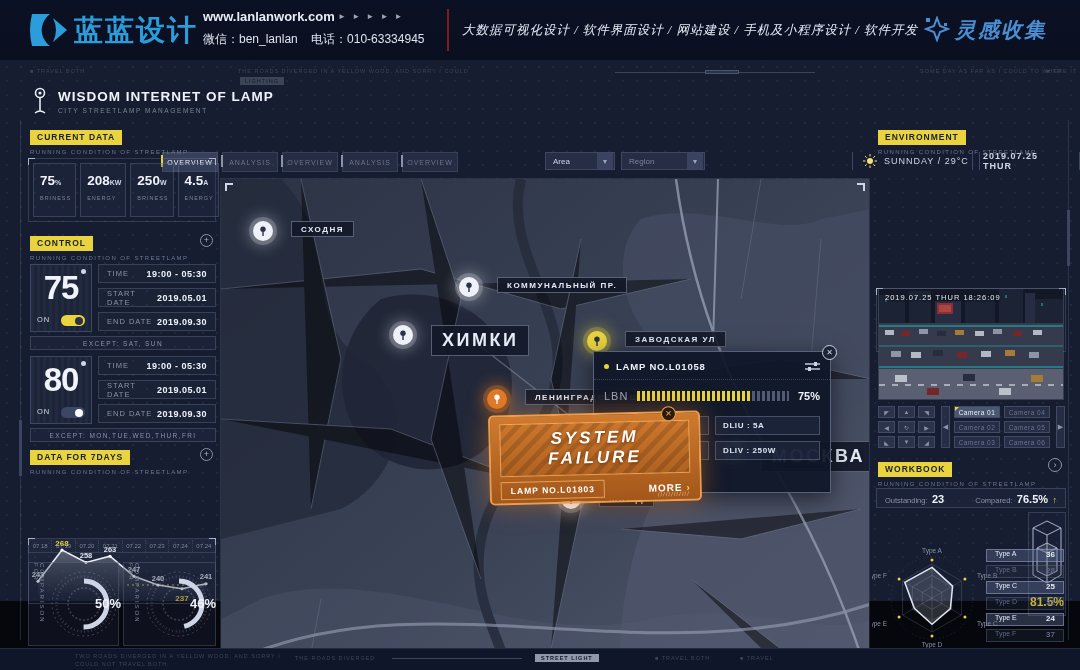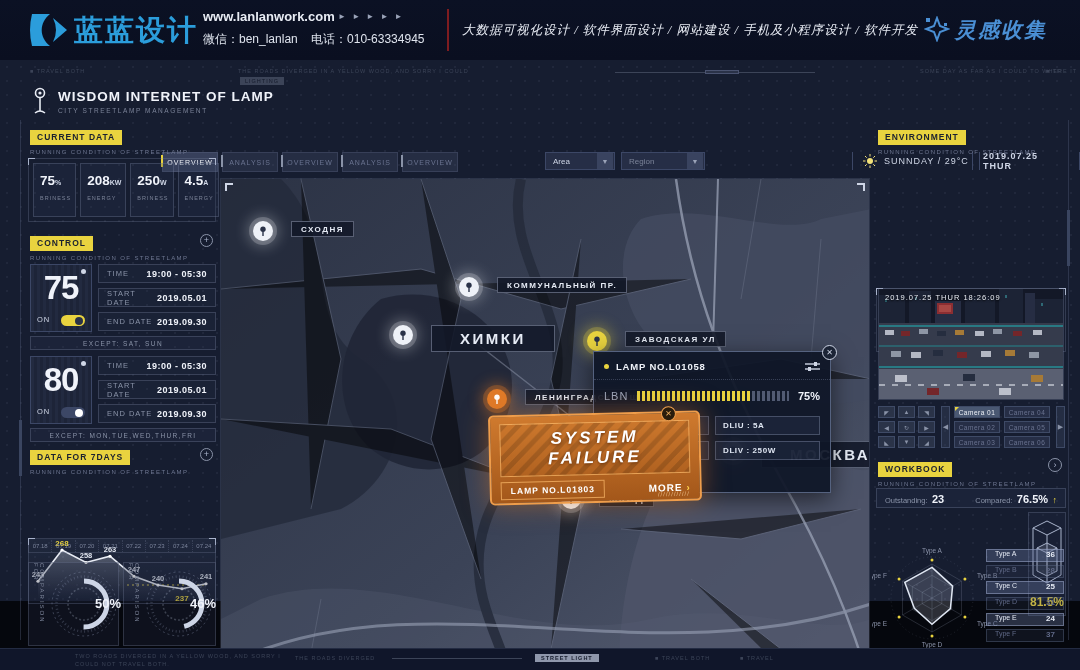--- a/index.html
+++ b/index.html
@@ -67,21 +67,21 @@
 .gwrap{position:relative;width:74px;height:74px}
 .gval{position:absolute;left:0;top:29px;width:74px;text-align:right;font-size:13px;font-weight:bold;color:#f0f3fa}
 
 .map{left:220px;top:118px;width:650px;height:528px;overflow:hidden;border:1px solid rgba(130,140,170,.2)}
 .mapcorner{position:absolute;width:8px;height:8px;z-index:12}
 .pin{position:absolute;display:flex;align-items:flex-start;gap:18px;z-index:6;cursor:pointer}
 .pin .dot{width:20px;height:20px;border-radius:50%;background:#eef1f7;box-shadow:0 0 0 4px rgba(240,243,248,.22),0 0 14px 6px rgba(240,243,248,.28);display:flex;align-items:center;justify-content:center}
 .pin.yellow .dot{background:#e9d33f;box-shadow:0 0 0 4px rgba(233,211,63,.25),0 0 14px 6px rgba(233,211,63,.35)}
 .pin.orange .dot{background:#e07a28;box-shadow:0 0 0 4px rgba(224,122,40,.3),0 0 14px 6px rgba(224,122,40,.4)}
 .pin .tag{background:rgba(18,24,40,.88);border:1px solid rgba(170,180,205,.45);color:#e6ebf5;font-size:8px;font-weight:bold;letter-spacing:1.5px;padding:2.5px 9px;white-space:nowrap}
-.pin.big .tag{font-size:15px;padding:4px 28px;letter-spacing:2.5px}
+.pin.big .tag{font-size:18px;padding:4px 10px;letter-spacing:2.5px}
 .popup{position:absolute;left:372px;top:172px;width:238px;height:142px;background:rgba(15,22,39,.94);border:1px solid #55627f;box-shadow:0 6px 22px rgba(0,0,0,.55);z-index:8}
 .popup .phead{display:flex;align-items:center;padding:9px 10px 7px;border-bottom:1px dotted rgba(130,140,170,.35)}
 .pdot{width:5px;height:5px;border-radius:50%;background:#e9d33f;margin-right:7px}
 .ptitle{font-size:9.5px;font-weight:bold;color:#eef1f7;letter-spacing:.8px;flex:1}
 .closebtn{position:absolute;right:-7px;top:-7px;width:15px;height:15px;border-radius:50%;background:#1c2436;border:1px solid #cfd6e6;color:#cfd6e6;font-size:8px;line-height:13px;text-align:center;cursor:pointer;z-index:11}
 .lbnrow{display:flex;align-items:center;padding:10px 10px 6px}
 .lbnlab{font-size:11px;color:#9aa3b8;letter-spacing:1px}
 .lbnbar{flex:1;height:10px;margin:0 9px;background:repeating-linear-gradient(90deg,#525b73 0 3px,rgba(0,0,0,0) 3px 5px);position:relative}
 .lbnfill{position:absolute;left:0;top:0;bottom:0;background:repeating-linear-gradient(90deg,#e9d33f 0 3px,rgba(0,0,0,0) 3px 5px)}
 .lbnval{font-size:11px;font-weight:bold;color:#f0f3fa}

